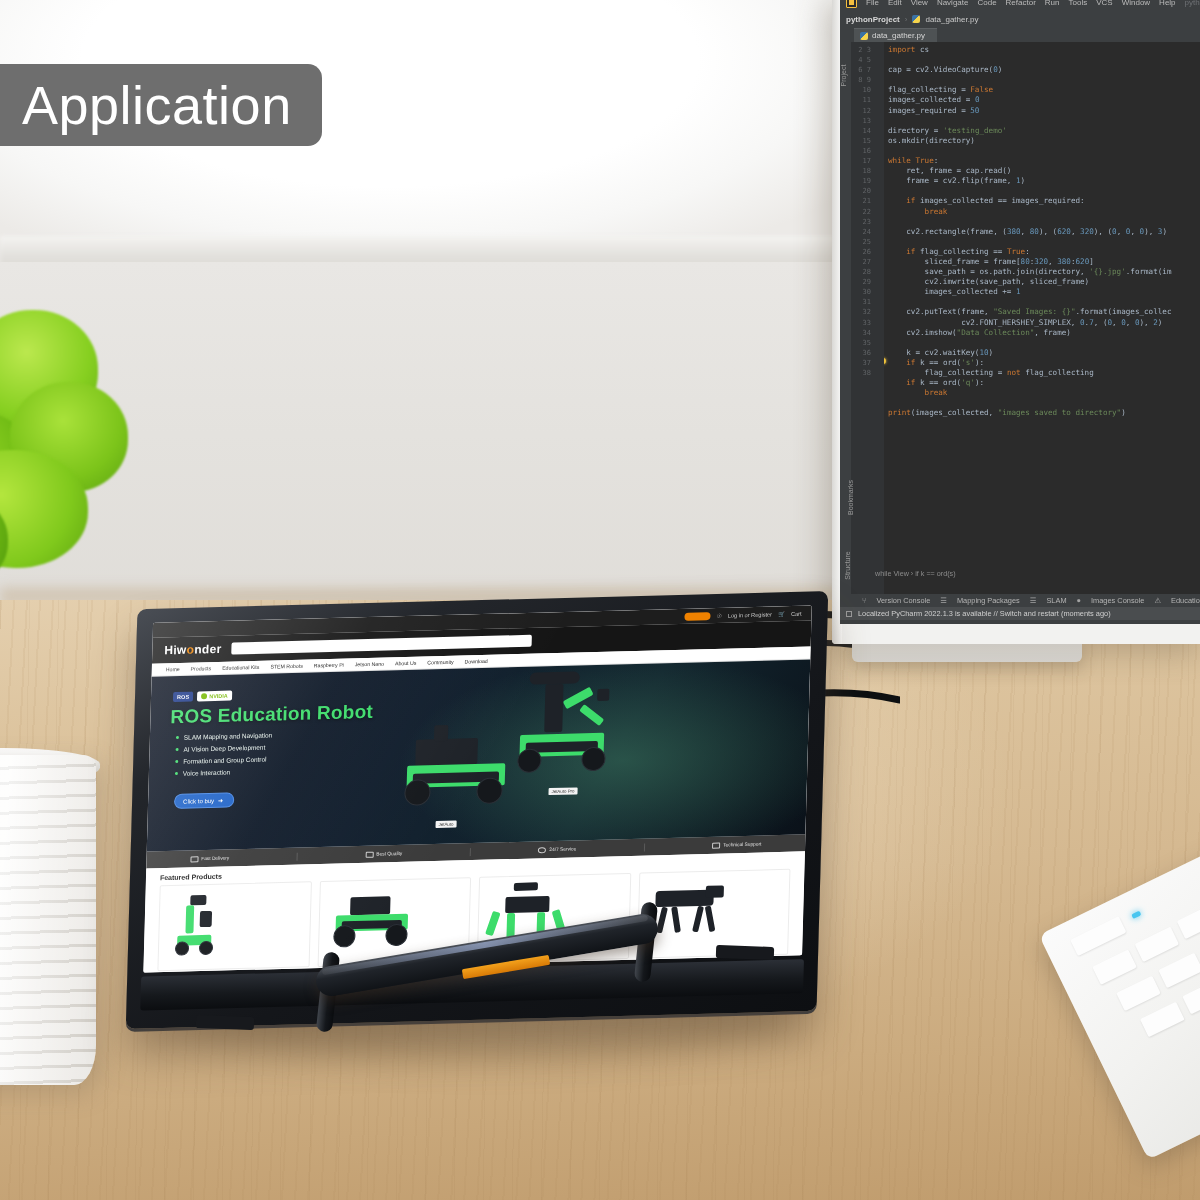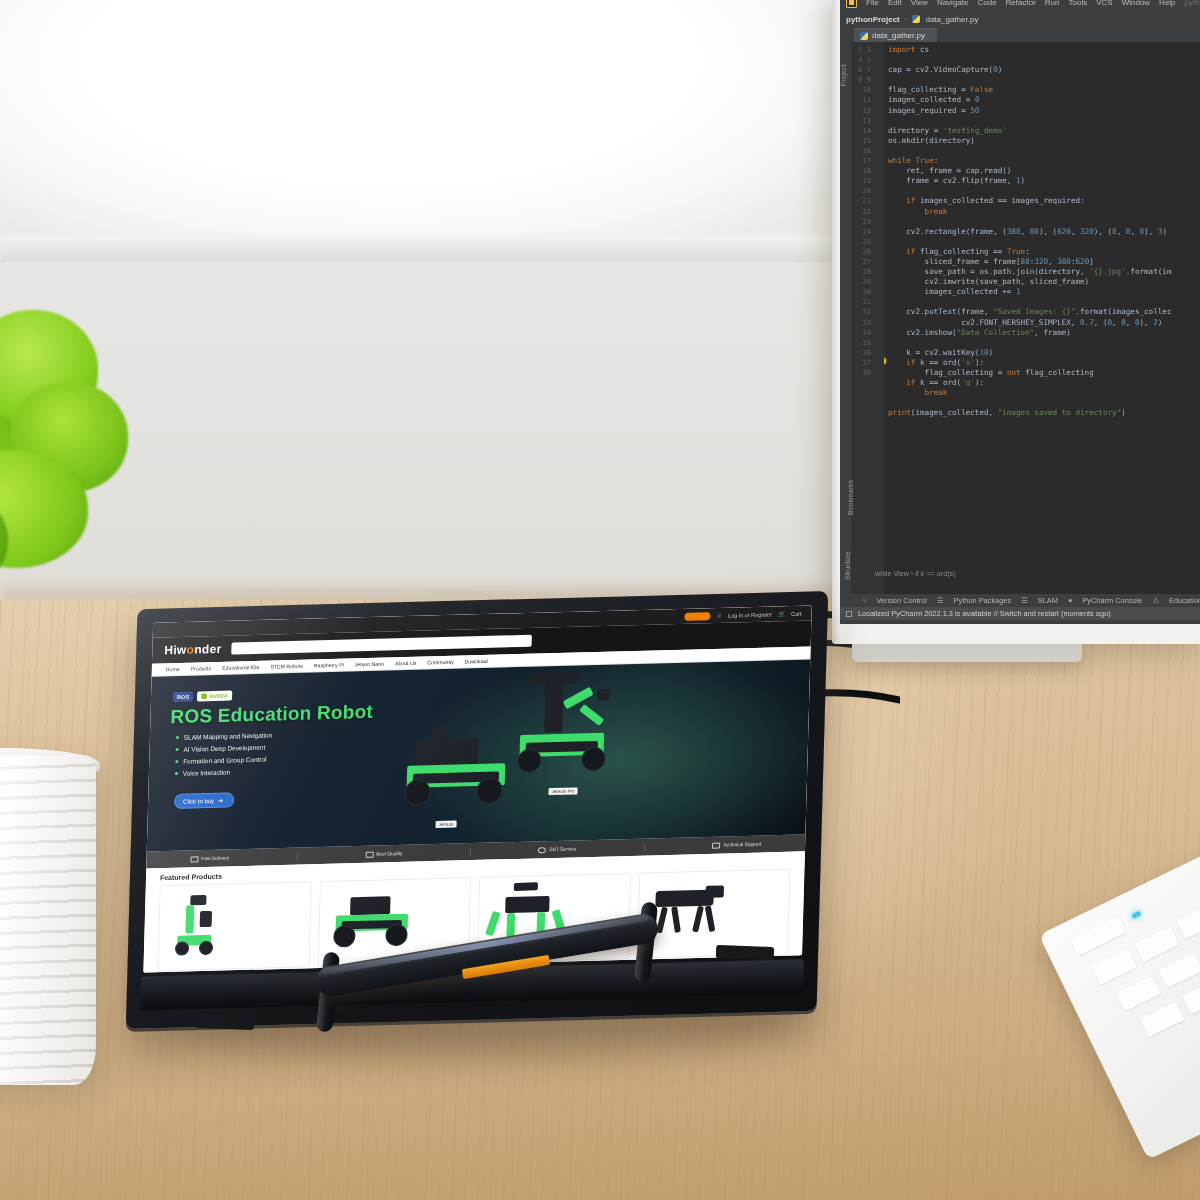--- a/index.html
+++ b/index.html
@@ -354,20 +354,23 @@
 
 <div class="scene">
 
   <div class="wall"></div>
   <div class="wall-edge"></div>
   <div class="wall2"></div>
   <div class="desk-front-edge"></div>
   <div class="desk"></div>
   <div class="desk-glow"></div>
 
+  <div class="app-badge">
+    <span>Application</span>
+  </div>
 
   <div class="plant-wrap">
     <span class="leaf" style="left:-30px;top:40px;width:150px;height:130px;background:radial-gradient(circle at 40% 35%,#a6e02e,#79c318 60%,#5ea310);"></span>
     <span class="leaf" style="left:20px;top:10px;width:130px;height:120px;background:radial-gradient(circle at 45% 35%,#bbe84e,#86cf20 60%,#63ab12);"></span>
     <span class="leaf" style="left:-48px;top:110px;width:140px;height:125px;background:radial-gradient(circle at 40% 40%,#9bdc28,#6fba14 62%,#4f960c);"></span>
     <span class="leaf" style="left:62px;top:82px;width:118px;height:110px;background:radial-gradient(circle at 45% 35%,#a9e23a,#7cc41a 60%,#5aa210);"></span>
     <span class="leaf" style="left:-10px;top:150px;width:150px;height:118px;background:radial-gradient(circle at 42% 38%,#b4e63e,#80c91c 62%,#5da40e);"></span>
     <span class="leaf" style="left:-60px;top:190px;width:120px;height:100px;background:radial-gradient(circle at 40% 40%,#95d725,#6ab512 62%,#4b920b);"></span>
     <div class="vase-rim"></div>
     <div class="vase"></div>
@@ -456,27 +459,27 @@
 </div>
         <div class="foldcol"></div>
 
         <div class="code" id="codearea"><div style="position:relative;height:10.1px;"><span class="kw">import</span> cs</div><div style="position:relative;height:10.1px;">&nbsp;</div><div style="position:relative;height:10.1px;">cap = cv2.VideoCapture(<span class="num">0</span>)</div><div style="position:relative;height:10.1px;">&nbsp;</div><div style="position:relative;height:10.1px;">flag_collecting = <span class="kw">False</span></div><div style="position:relative;height:10.1px;">images_collected = <span class="num">0</span></div><div style="position:relative;height:10.1px;">images_required = <span class="num">50</span></div><div style="position:relative;height:10.1px;">&nbsp;</div><div style="position:relative;height:10.1px;">directory = <span class="str">'testing_demo'</span></div><div style="position:relative;height:10.1px;">os.mkdir(directory)</div><div style="position:relative;height:10.1px;">&nbsp;</div><div style="position:relative;height:10.1px;"><span class="kw">while</span> <span class="kw">True</span>:</div><div style="position:relative;height:10.1px;">    ret, frame = cap.read()</div><div style="position:relative;height:10.1px;">    frame = cv2.flip(frame, <span class="num">1</span>)</div><div style="position:relative;height:10.1px;">&nbsp;</div><div style="position:relative;height:10.1px;">    <span class="kw">if</span> images_collected == images_required:</div><div style="position:relative;height:10.1px;">        <span class="kw">break</span></div><div style="position:relative;height:10.1px;">&nbsp;</div><div style="position:relative;height:10.1px;">    cv2.rectangle(frame, (<span class="num">380</span>, <span class="num">80</span>), (<span class="num">620</span>, <span class="num">320</span>), (<span class="num">0</span>, <span class="num">0</span>, <span class="num">0</span>), <span class="num">3</span>)</div><div style="position:relative;height:10.1px;">&nbsp;</div><div style="position:relative;height:10.1px;">    <span class="kw">if</span> flag_collecting == <span class="kw">True</span>:</div><div style="position:relative;height:10.1px;">        sliced_frame = frame[<span class="num">80</span>:<span class="num">320</span>, <span class="num">380</span>:<span class="num">620</span>]</div><div style="position:relative;height:10.1px;">        save_path = os.path.join(directory, <span class="str">'{}.jpg'</span>.format(im</div><div style="position:relative;height:10.1px;">        cv2.imwrite(save_path, sliced_frame)</div><div style="position:relative;height:10.1px;">        images_collected += <span class="num">1</span></div><div style="position:relative;height:10.1px;">&nbsp;</div><div style="position:relative;height:10.1px;">    cv2.putText(frame, <span class="str">"Saved Images: {}"</span>.format(images_collec</div><div style="position:relative;height:10.1px;">                cv2.FONT_HERSHEY_SIMPLEX, <span class="num">0</span>.<span class="num">7</span>, (<span class="num">0</span>, <span class="num">0</span>, <span class="num">0</span>), <span class="num">2</span>)</div><div style="position:relative;height:10.1px;">    cv2.imshow(<span class="str">"Data Collection"</span>, frame)</div><div style="position:relative;height:10.1px;">&nbsp;</div><div style="position:relative;height:10.1px;">    k = cv2.waitKey(<span class="num">10</span>)</div><div style="position:relative;height:10.1px;"><span class="bulb"></span>    <span class="kw">if</span> k == ord(<span class="str">'s'</span>):</div><div style="position:relative;height:10.1px;">        flag_collecting = <span class="kw">not</span> flag_collecting</div><div style="position:relative;height:10.1px;">    <span class="kw">if</span> k == ord(<span class="str">'q'</span>):</div><div style="position:relative;height:10.1px;">        <span class="kw">break</span></div><div style="position:relative;height:10.1px;">&nbsp;</div><div style="position:relative;height:10.1px;"><span class="kw">print</span>(images_collected, <span class="str">"images saved to directory"</span>)</div></div>
 
         <div class="ide-breadnav">while View  ›  if k == ord(s)</div>
       </div>
 
       <div class="ide-statusbar">
         <span class="sb-ic">⑂</span>
-        <span>Version Control</span>
+        <span>Version Console</span>
         <span class="sb-ic">☰</span>
-        <span>Python Packages</span>
+        <span>Mapping Packages</span>
         <span class="sb-ic">☰</span>
         <span>SLAM</span>
         <span class="sb-ic">●</span>
-        <span>PyCharm Console</span>
+        <span>Images Console</span>
         <span class="sb-ic">⚠</span>
         <span>Education</span>
       </div>
 
       <div class="ide-notify">
         <span class="chkbox"></span>
         <span>Localized PyCharm 2022.1.3 is available // Switch and restart (moments ago)</span>
       </div>
 
     </div>

